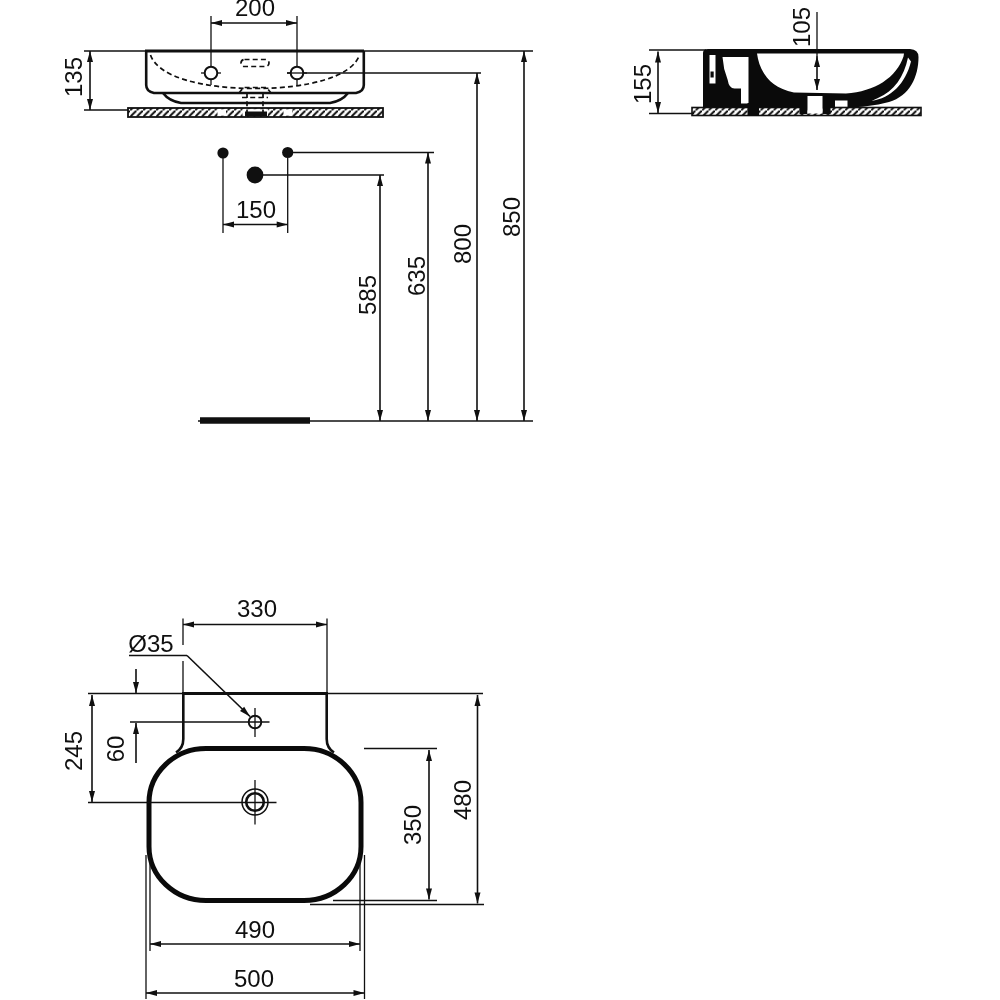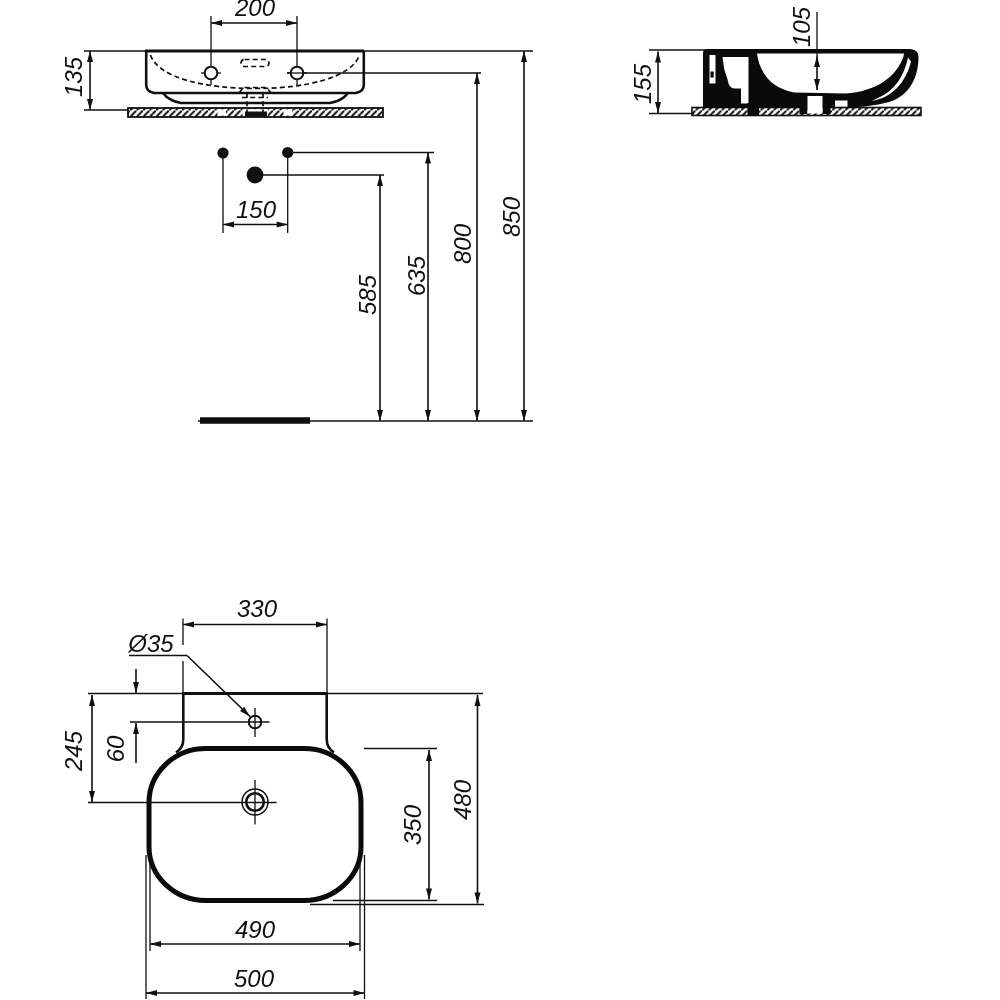--- a/index.html
+++ b/index.html
@@ -1,16 +1,16 @@
 <!DOCTYPE html>
 <html><head>
 <meta charset="utf-8">
 <style>
   html,body{margin:0;padding:0;background:#fff;}
-  #stage{position:relative;width:964px;height:1000px;background:#fff;overflow:hidden;font-style:italic;}
+  #stage{position:relative;width:964px;height:1000px;background:#fff;overflow:hidden;}
   svg{display:block;}
   svg text{font-family:"Liberation Sans","DejaVu Sans",sans-serif;font-size:24px;fill:#101010;}
   .thin{stroke:#101010;stroke-width:1.3;fill:none;}
   .dim{stroke:#101010;stroke-width:1.6;fill:none;}
   .med{stroke:#101010;stroke-width:2.6;fill:none;}
   .thick{stroke:#101010;stroke-width:3.2;fill:none;}
   .dash{stroke:#101010;stroke-width:1.7;fill:none;stroke-dasharray:5 3.2;}
 </style>
 </head>
 <body>

